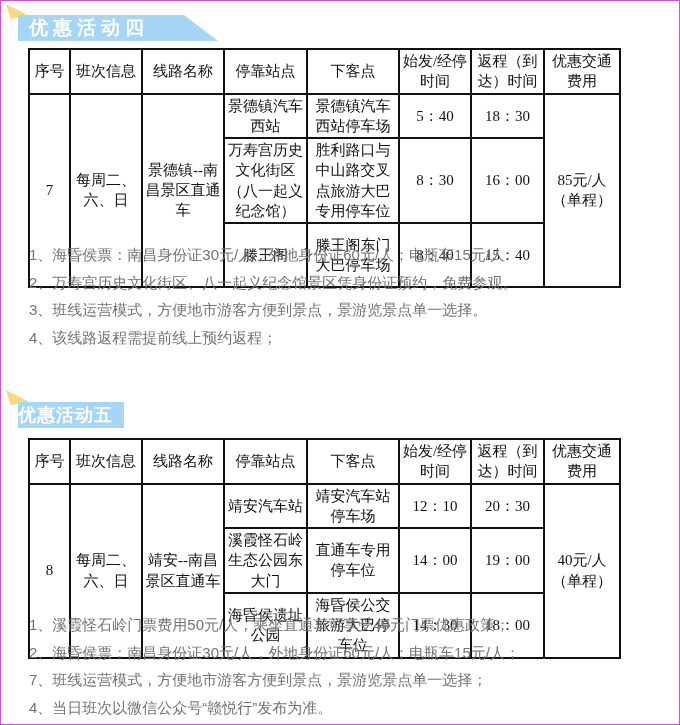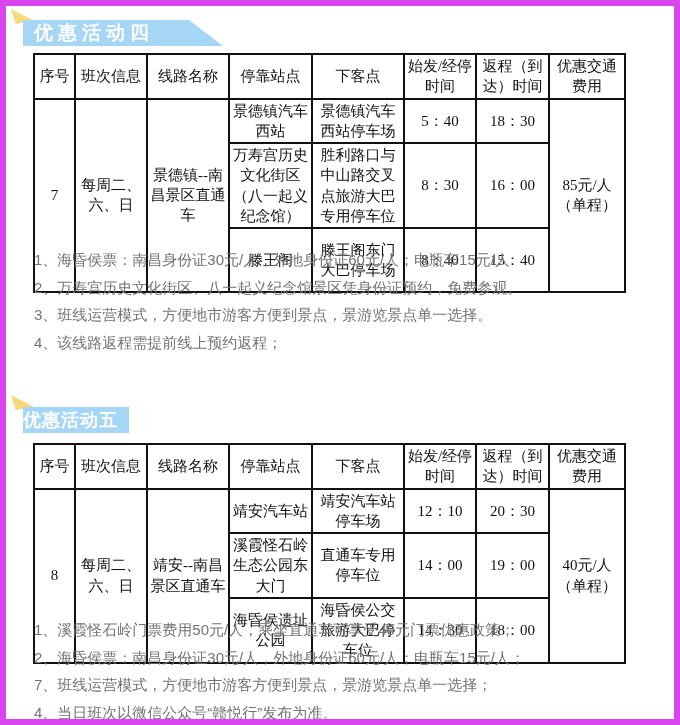--- a/index.html
+++ b/index.html
@@ -1,18 +1,18 @@
 <!DOCTYPE html>
 <html><head>
 <meta charset="utf-8">
 <style>
   * { margin:0; padding:0; box-sizing:border-box; }
   body { font-family:"Liberation Sans", sans-serif; background:#fff; }
   .page { position:relative; width:680px; height:725px; background:#ffffff;
-          border:6px solid #d946ef; overflow:hidden; }
+          border:1px solid #d946ef; overflow:hidden; }
 
   
   .fold { position:absolute; width:23px; height:15px; background:#f8d97f;
           clip-path:polygon(0 0, 100% 78%, 20% 100%); }
   .fold.f1 { left:5px; top:3px; }
   .fold.f2 { left:5px; top:389px; }
   .banner { position:absolute; left:17px; height:26px; background:#a5d6f5;
             color:#ffffff; font-weight:bold; line-height:26px; }
   .banner.b1 { top:14px; width:200px; font-size:19px; letter-spacing:5px;
                padding-left:11px; clip-path:polygon(0 0, 83% 0, 100% 100%, 0 100%); }

